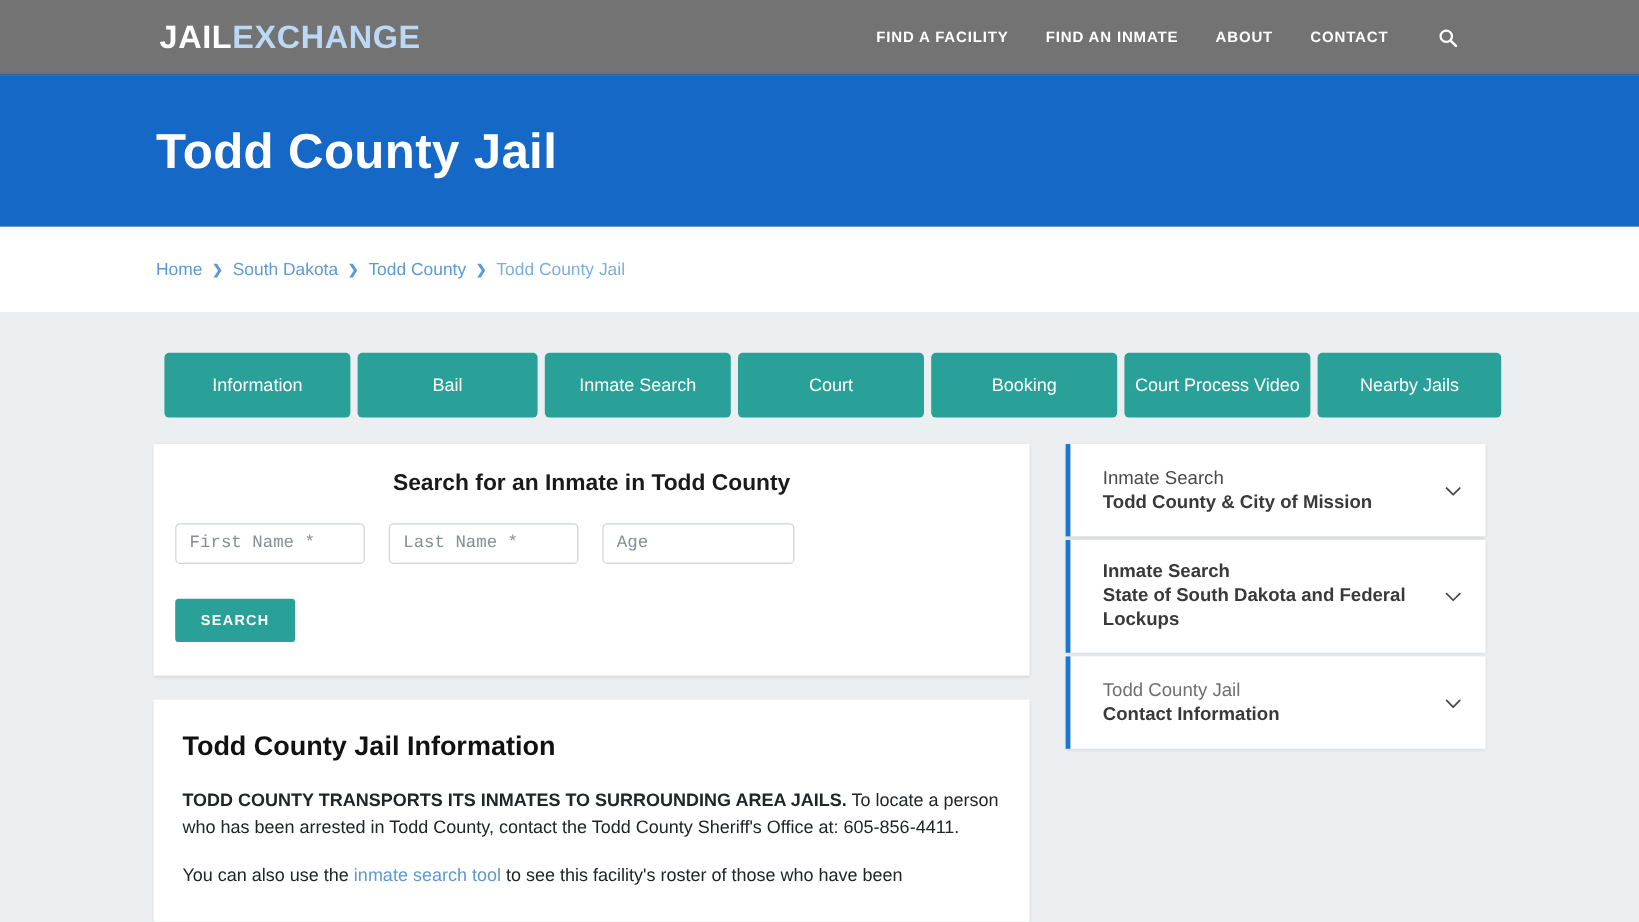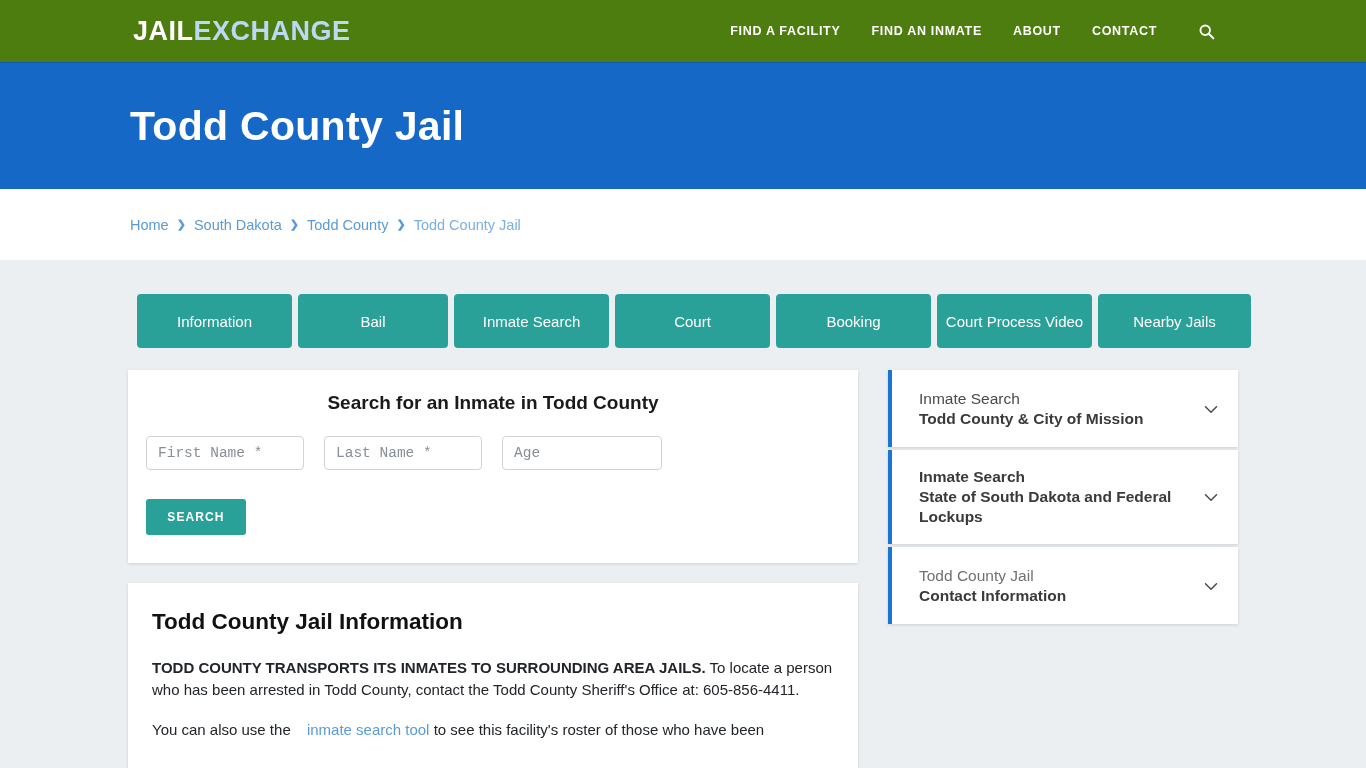--- a/index.html
+++ b/index.html
@@ -7,21 +7,21 @@
     margin: 0; padding: 0;
     width: 1366px; height: 768px;
     overflow: hidden;
     background: #eceff1;
     font-family: "Liberation Sans", sans-serif;
   }
 
   
   .topbar {
     height: 63px;
-    background: #4d7c0f;
+    background: #737373;
     border-bottom: 1px solid #0f59ad;
     display: flex;
     align-items: center;
     padding: 0 150px 0 133px;
     position: relative;
   }
   .logo {
     font-size: 27px;
     font-weight: bold;
     letter-spacing: 0.5px;
@@ -196,21 +196,21 @@
     color: #111;
     font-weight: bold;
   }
   .infocard p {
     margin: 0 0 18px 0;
     font-size: 15px;
     line-height: 22px;
     color: #212529;
   }
   .infocard p b { font-weight: bold; }
-  .infocard a { color: #5b9bd5; text-decoration: none; margin-left: 12px; }
+  .infocard a { color: #5b9bd5; text-decoration: none; }
 
   
   .acc {
     background: #ffffff;
     border-left: 4px solid #1a76d2;
     box-shadow: 0 1px 3px rgba(0,0,0,.13);
     display: flex;
     align-items: center;
     padding: 17px 16px 17px 27px;
     cursor: pointer;

